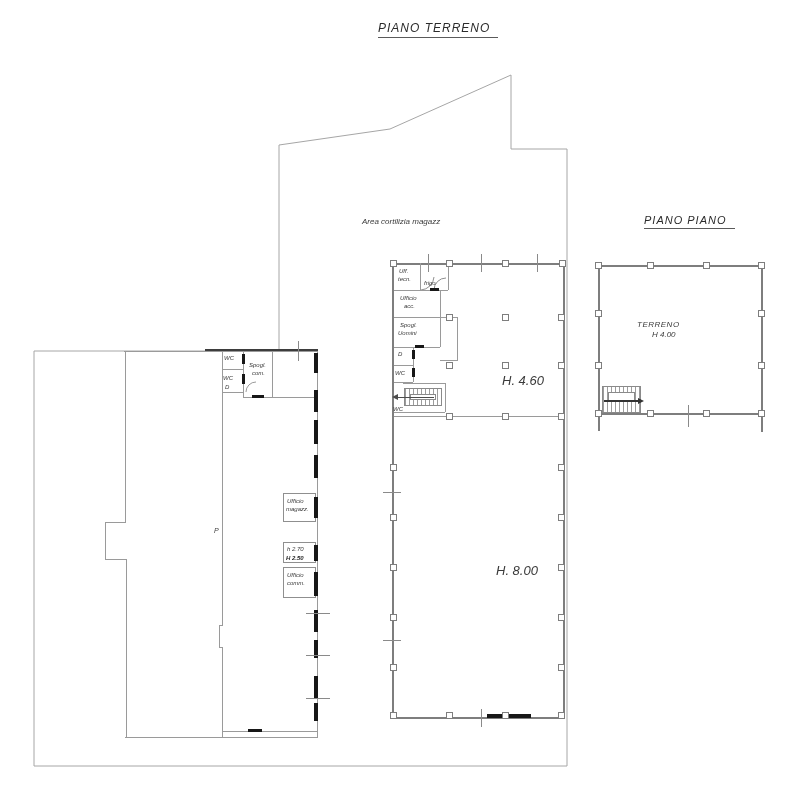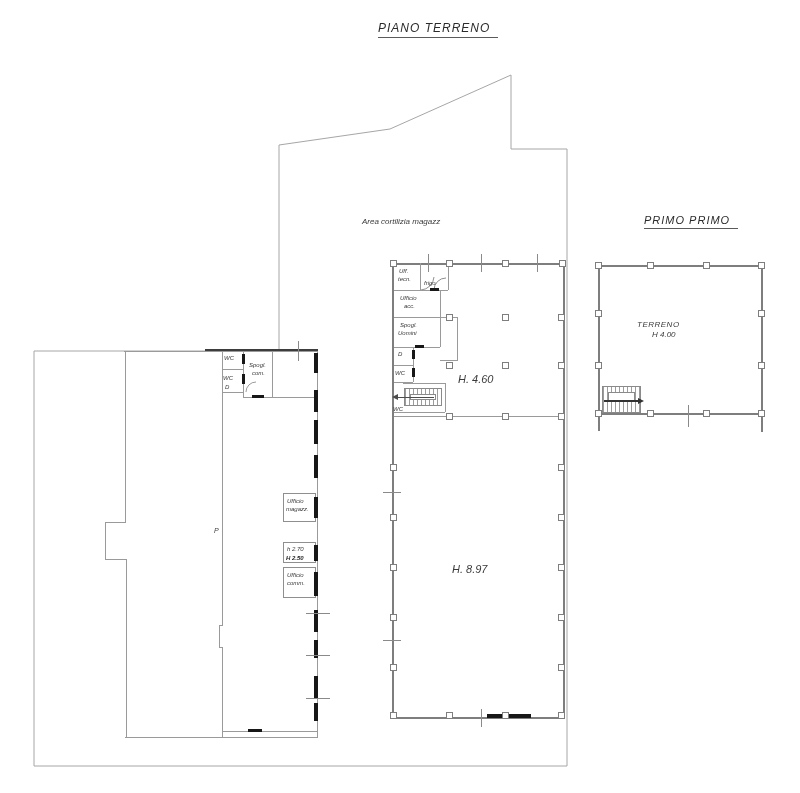--- a/index.html
+++ b/index.html
@@ -6,21 +6,21 @@
   .plan{position:relative;width:800px;height:793px;background:#ffffff;overflow:hidden;
         font-family:"Liberation Sans",sans-serif;}
   .w{position:absolute;background:#9a9a9a;}          
   .w2{position:absolute;background:#7e7e7e;}         
   .wd{position:absolute;background:#3d3d3d;}         
   .k{position:absolute;background:#171717;}          
   .c{position:absolute;width:7px;height:7px;border:1px solid #7e7e7e;background:#fff;box-sizing:border-box;}
   .tick{position:absolute;background:#8a8a8a;}
   .box{position:absolute;border:1px solid #8f8f8f;background:#fff;box-sizing:border-box;}
   .t{position:absolute;font-style:italic;color:#3a3a3a;white-space:nowrap;line-height:1;}
-  .t6{font-size:6px;} .t7{font-size:7px;} .t8{font-size:8px;} .t9{font-size:11px;}
+  .t6{font-size:6px;} .t7{font-size:7px;} .t8{font-size:8px;} .t9{font-size:13px;margin-left:44px;}
   .title{position:absolute;font-style:italic;color:#2b2b2b;letter-spacing:1px;
          border-bottom:1px solid #5a5a5a;padding:0 8px 2px 0;}
   .stair{position:absolute;border:1px solid #8a8a8a;box-sizing:border-box;
          background:repeating-linear-gradient(90deg,#9c9c9c 0,#9c9c9c 1px,#fff 1px,#fff 4px);}
   .rail{position:absolute;border:1px solid #8a8a8a;background:#fff;box-sizing:border-box;}
   .arrow{position:absolute;background:#4c4c4c;height:1px;}
   .ah-l{position:absolute;width:0;height:0;border-top:3px solid transparent;border-bottom:3px solid transparent;border-right:6px solid #4c4c4c;}
   .ah-r{position:absolute;width:0;height:0;border-top:3px solid transparent;border-bottom:3px solid transparent;border-left:6px solid #4c4c4c;}
   svg.overlay{position:absolute;left:0;top:0;pointer-events:none;}
   .bold{font-weight:bold;color:#1c1c1c;}
@@ -31,21 +31,21 @@
 <div class="plan">
 
   <svg class="overlay" width="800" height="793">
     <path d="M34,351 H279 V145 L390,129 L511,75 V149 H567 V766 H34 Z" fill="none" stroke="#a6a6a6" stroke-width="1"></path>
     <path d="M421,290 A14,14 0 0 0 434,277" fill="none" stroke="#8f8f8f" stroke-width="1"></path>
     <path d="M434,290 A12,12 0 0 1 446,278" fill="none" stroke="#8f8f8f" stroke-width="1"></path>
     <path d="M246,392 A10,10 0 0 1 256,382" fill="none" stroke="#9a9a9a" stroke-width="1"></path>
   </svg>
 
   <div class="title" style="left:378px;top:21px;font-size:12px;">PIANO TERRENO</div>
-  <div class="title" style="left:644px;top:214px;font-size:11px;">PRIMO PRIMO</div>
+  <div class="title" style="left:644px;top:214px;font-size:11px;">PIANO PIANO</div>
   <div class="t t8" style="left:362px;top:218px;">Area cortilizia magazz</div>
 
   <div class="w" style="left:124px;top:351px;width:194px;height:1px;"></div>
   <div class="wd" style="left:205px;top:349px;width:113px;height:2px;"></div>
   <div class="w" style="left:125px;top:351px;width:1px;height:171px;"></div>
   <div class="w" style="left:105px;top:522px;width:21px;height:1px;"></div>
   <div class="w" style="left:105px;top:522px;width:1px;height:37px;"></div>
   <div class="w" style="left:105px;top:559px;width:21px;height:1px;"></div>
   <div class="w" style="left:126px;top:559px;width:1px;height:178px;"></div>
   <div class="w" style="left:125px;top:737px;width:193px;height:1px;"></div>
@@ -134,21 +134,21 @@
   <div class="t t6" style="left:399px;top:268px;">Uff.</div>
   <div class="t t6" style="left:398px;top:276px;">tecn.</div>
   <div class="t t6" style="left:424px;top:280px;">frigo</div>
   <div class="t t6" style="left:400px;top:295px;">Ufficio</div>
   <div class="t t6" style="left:404px;top:303px;">acc.</div>
   <div class="t t6" style="left:400px;top:322px;">Spogl.</div>
   <div class="t t6" style="left:398px;top:330px;">Uomini</div>
   <div class="t t6" style="left:398px;top:351px;">D</div>
   <div class="t t6" style="left:395px;top:370px;">WC</div>
   <div class="t t9" style="left:458px;top:374px;">H. 4.60</div>
-  <div class="t t9" style="left:452px;top:564px;">H. 8.97</div>
+  <div class="t t9" style="left:452px;top:564px;">H. 8.00</div>
 
   <div class="c" style="left:446px;top:260px;"></div>
   <div class="c" style="left:502px;top:260px;"></div>
   <div class="c" style="left:390px;top:260px;"></div>
   <div class="c" style="left:559px;top:260px;"></div>
   <div class="c" style="left:446px;top:314px;"></div>
   <div class="c" style="left:502px;top:314px;"></div>
   <div class="c" style="left:558px;top:314px;"></div>
   <div class="c" style="left:446px;top:362px;"></div>
   <div class="c" style="left:502px;top:362px;"></div>

